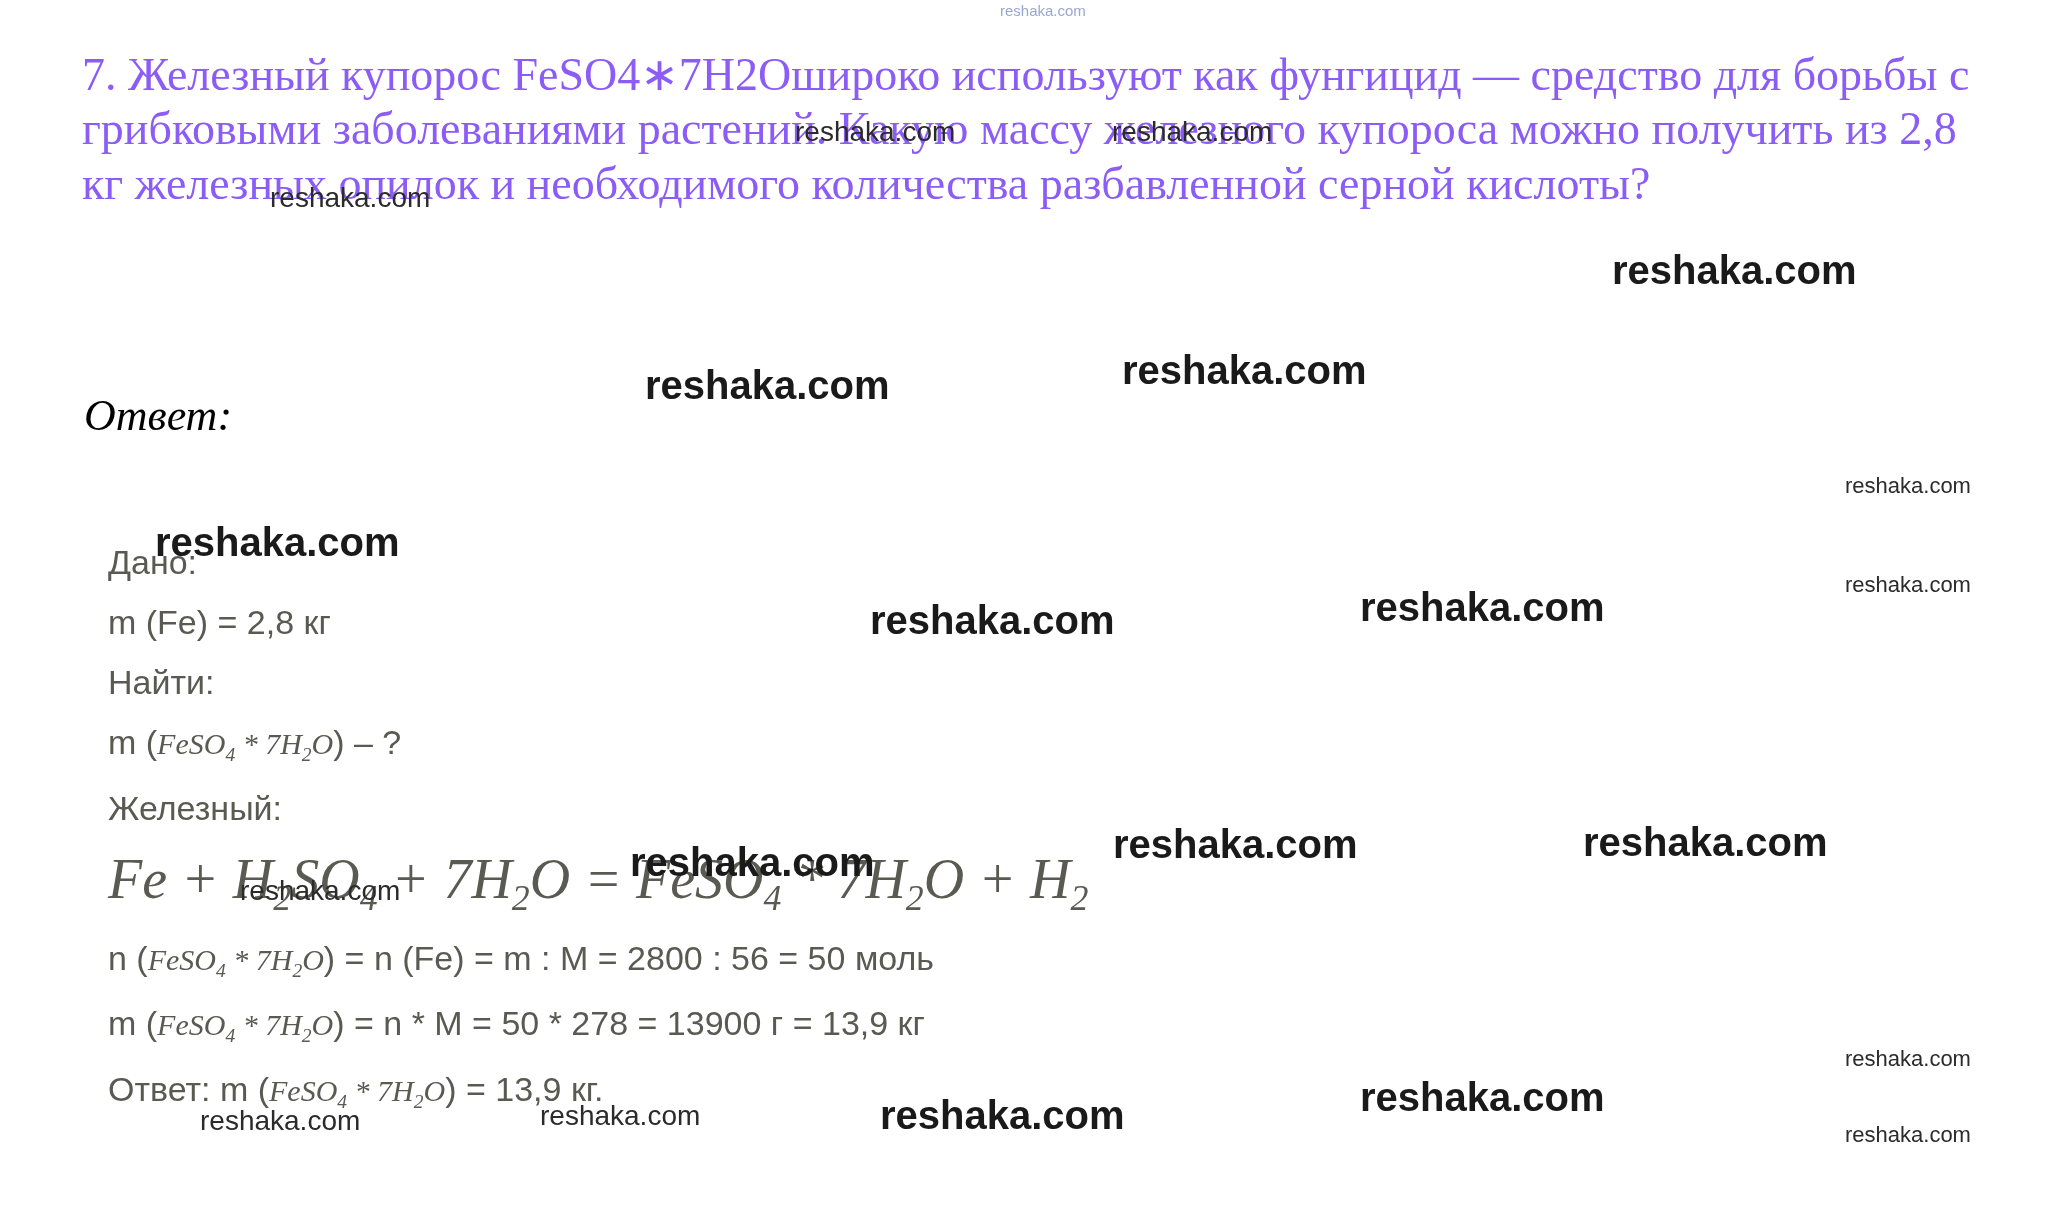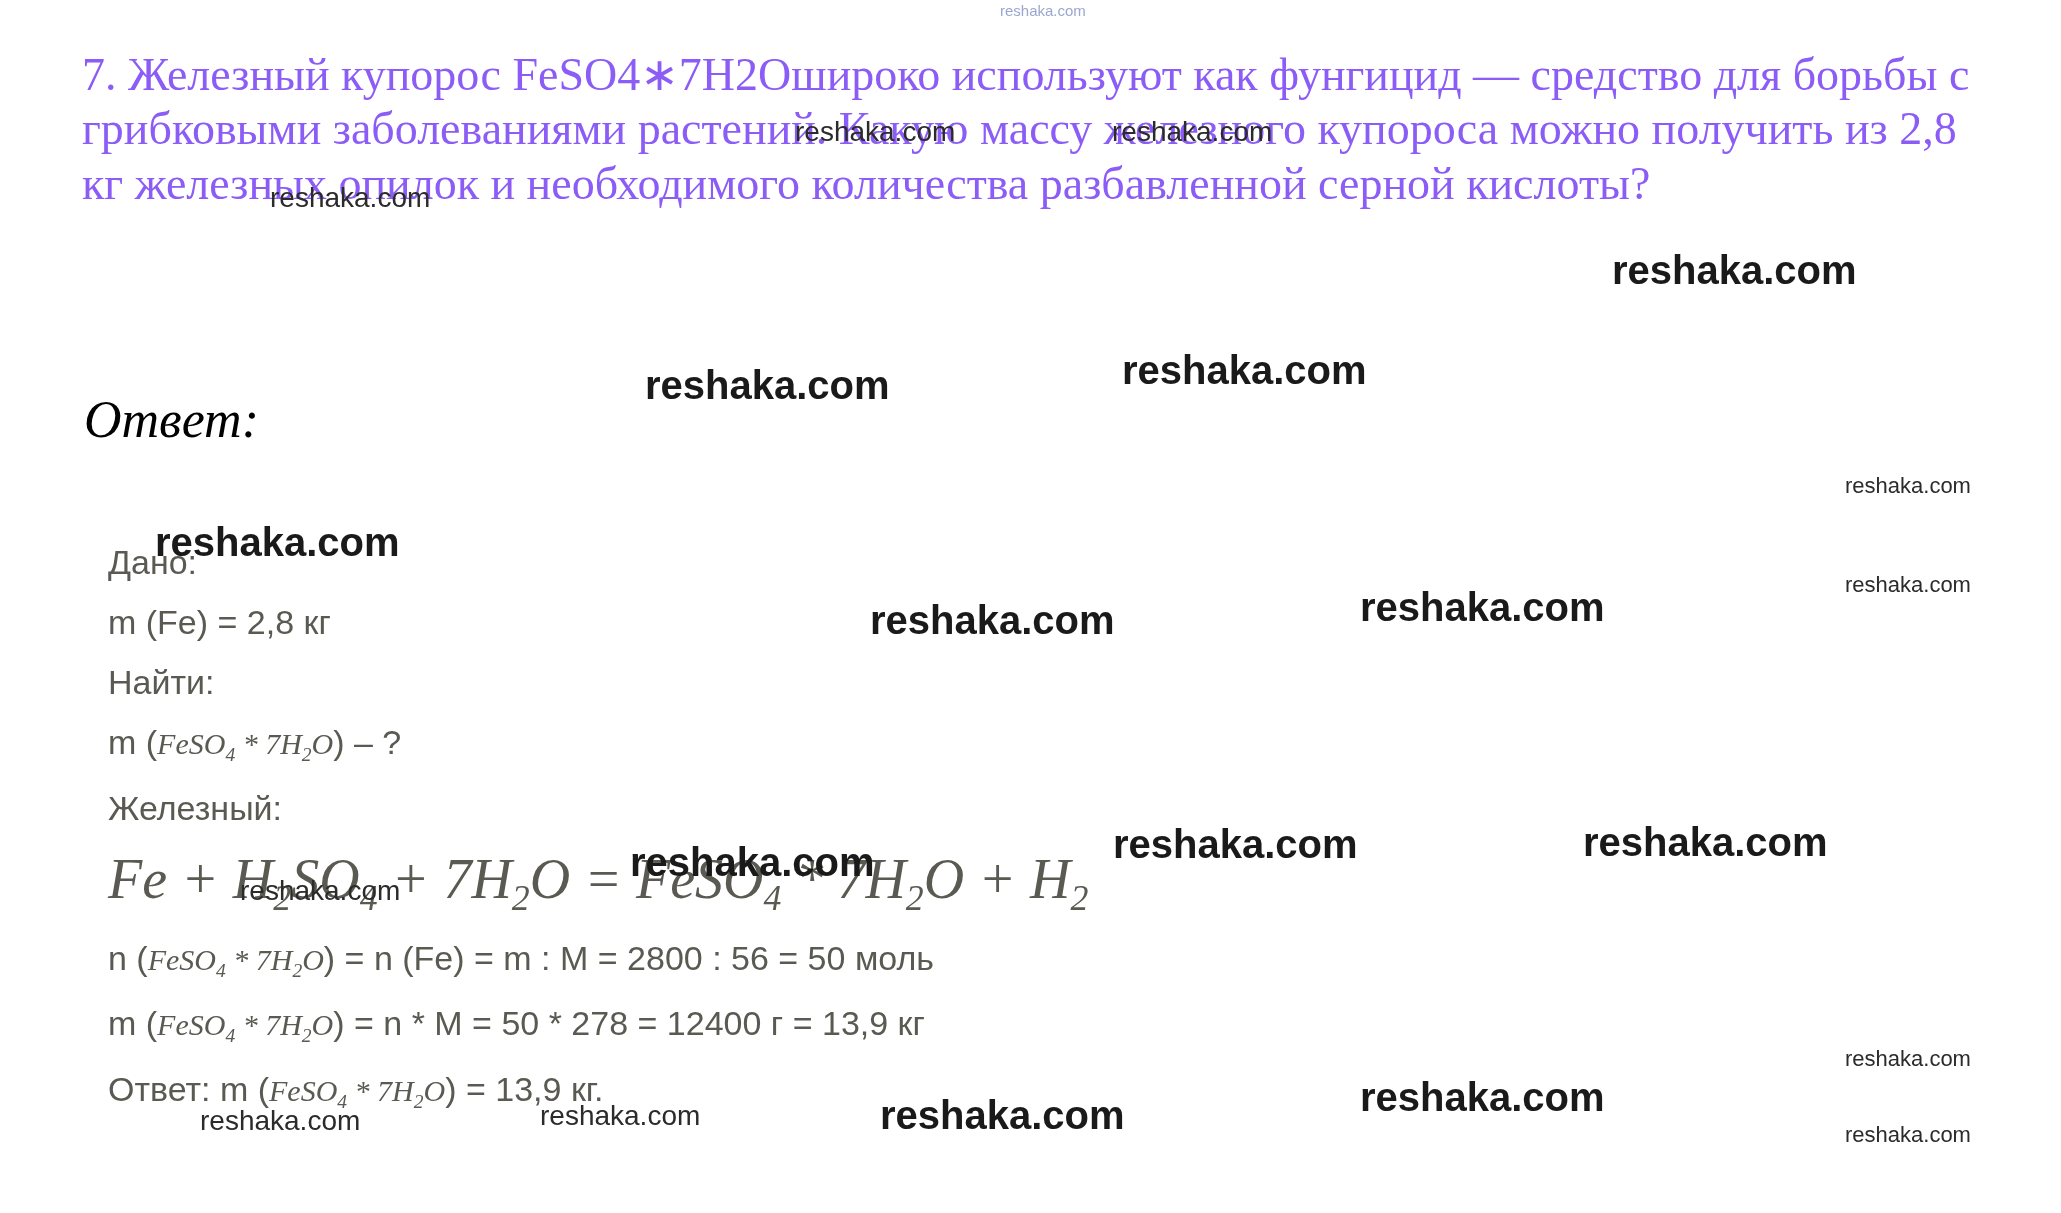--- a/index.html
+++ b/index.html
@@ -28,21 +28,21 @@
     color: #8b5cf6;
     white-space: pre-wrap;
   }
 
   #answer-label {
     position: absolute;
     left: 84px;
     top: 390px;
     font-family: "Liberation Serif", serif;
     font-style: italic;
-    font-size: 52px;
+    font-size: 44px;
     color: #000;
   }
 
   
   #solution {
     position: absolute;
     left: 108px;
     top: 545px;
     width: 1400px;
     color: #5a5a52;
@@ -110,21 +110,21 @@
   <div class="sol-line sol-label">Найти:</div>
 
   <div class="sol-line"><span>m (</span><span class="mathit">FeSO<sub>4</sub> * 7H<sub>2</sub>O</span><span>) – ?</span></div>
 
   <div class="sol-line sol-label">Железный:</div>
 
   <div class="eqline">Fe + H<sub>2</sub>SO<sub>4</sub> + 7H<sub>2</sub>O = FeSO<sub>4</sub> * 7H<sub>2</sub>O + H<sub>2</sub></div>
 
   <div class="sol-line"><span>n (</span><span class="mathit">FeSO<sub>4</sub> * 7H<sub>2</sub>O</span><span>) = n (Fe) = m : M = 2800 : 56 = 50 моль</span></div>
 
-  <div class="sol-line"><span>m (</span><span class="mathit">FeSO<sub>4</sub> * 7H<sub>2</sub>O</span><span>) = n * M = 50 * 278 = 12400 г = 13,9 кг</span></div>
+  <div class="sol-line"><span>m (</span><span class="mathit">FeSO<sub>4</sub> * 7H<sub>2</sub>O</span><span>) = n * M = 50 * 278 = 13900 г = 13,9 кг</span></div>
 
   <div class="sol-line"><span>Ответ: m (</span><span class="mathit">FeSO<sub>4</sub> * 7H<sub>2</sub>O</span><span>) = 13,9 кг.</span></div>
 
 </div>
 
 <div id="watermark-layer">
     <div class="wm faint" style="left: 1000px; top: 2px; font-size: 15px;">reshaka.com</div>
     <div class="wm thin" style="left: 795px; top: 116px; font-size: 28px;">reshaka.com</div>
     <div class="wm thin" style="left: 1112px; top: 116px; font-size: 28px;">reshaka.com</div>
     <div class="wm thin" style="left: 270px; top: 182px; font-size: 28px;">reshaka.com</div>

